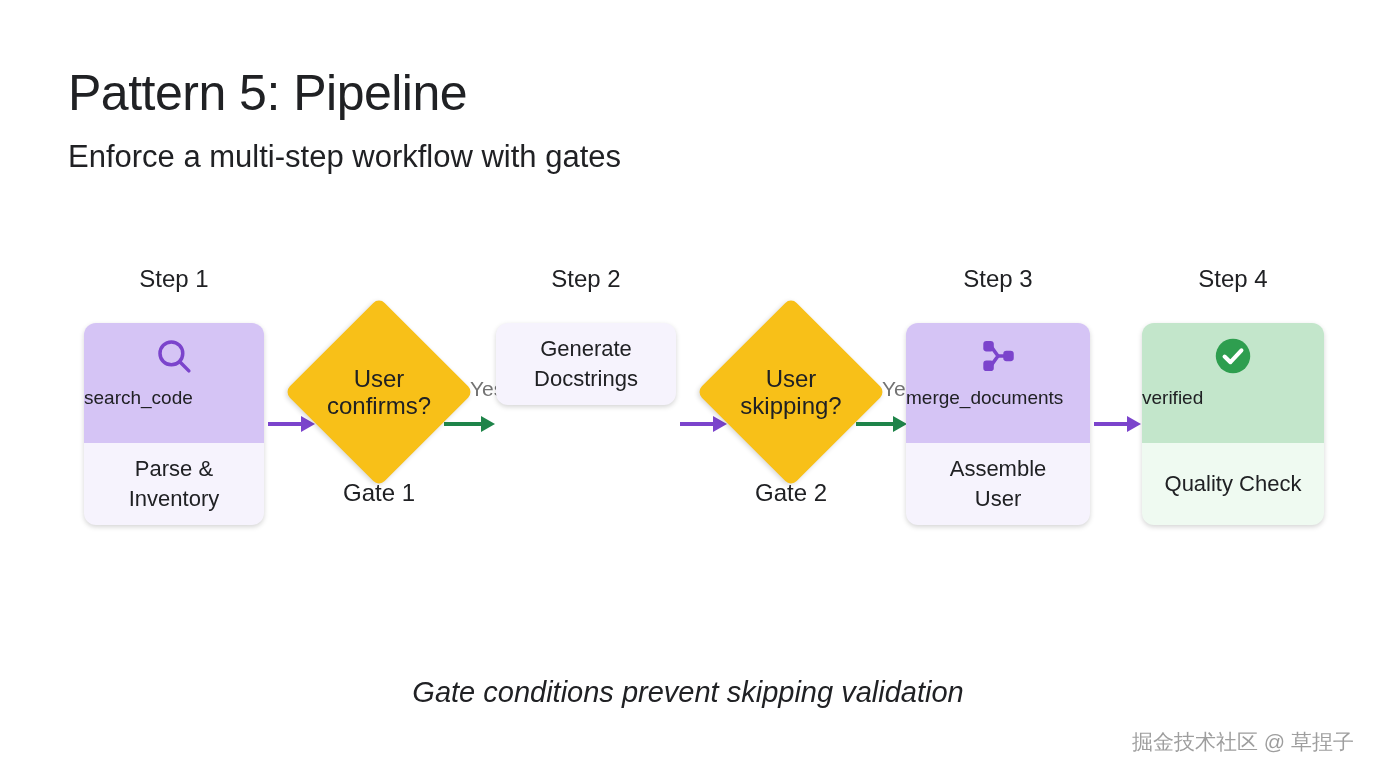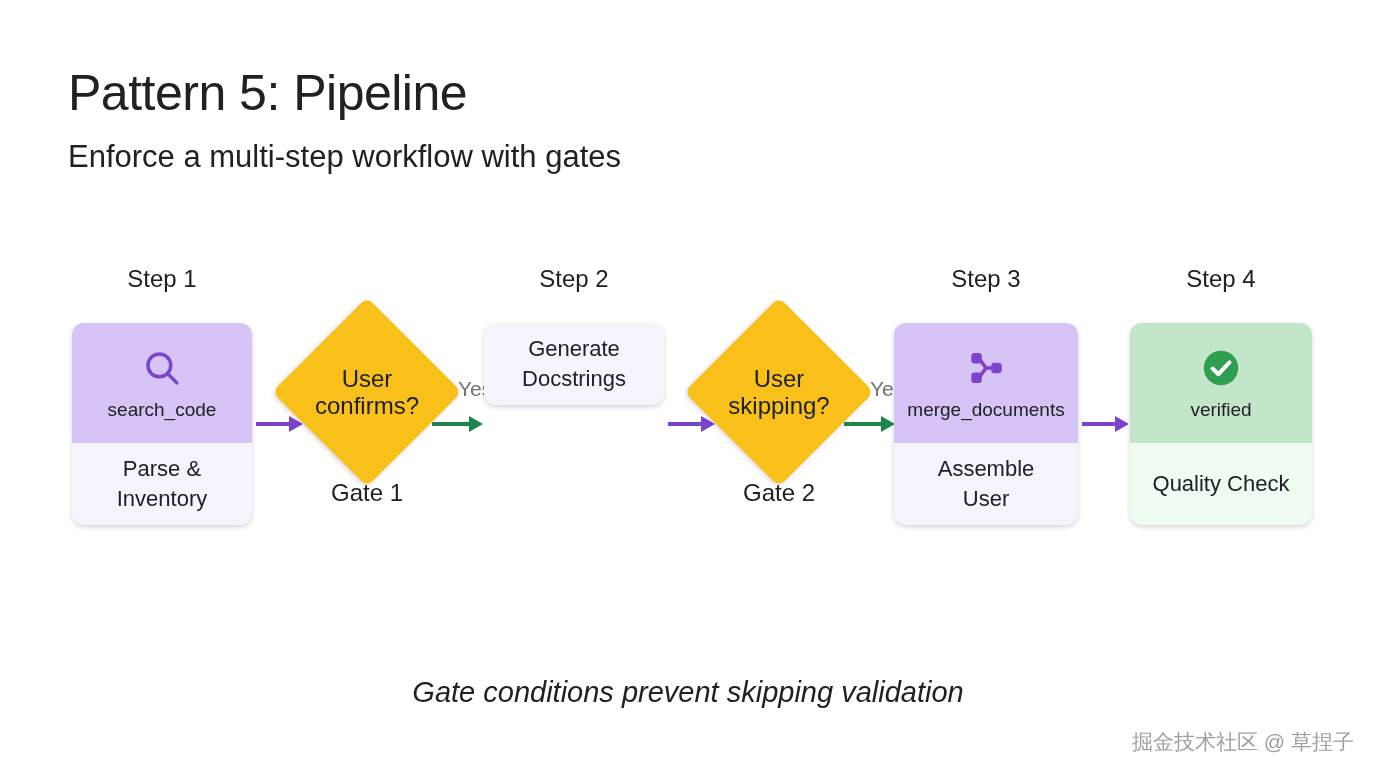--- a/index.html
+++ b/index.html
@@ -33,21 +33,21 @@
     top: 139px;
     font-size: 31px;
     font-weight: 400;
     color: #202124;
     white-space: nowrap;
   }
 
   
   .diagram {
     position: absolute;
-    left: 4px;
+    left: 16px;
     top: 265px;
     width: 1189px;
     height: 290px;
   }
 
   .node {
     position: absolute;
   }
 
   .step-label {
@@ -67,23 +67,22 @@
     border-radius: 12px;
     box-shadow: 0 2px 5px rgba(0,0,0,0.17);
     overflow: hidden;
     background: #f6f3fd;
   }
   .card-top {
     height: 120px;
     background: #d5c4f5;
     display: flex;
     flex-direction: column;
-    align-items: center;
     justify-content: flex-start;
-    padding-top: 22px;
+    padding-top: 10px;
     box-sizing: border-box;
   }
   .card.green .card-top { background: #c3e6cb; }
   .card.green { background: #effaf1; }
 
   .card-icon {
     height: 46px;
     display: flex;
     align-items: center;
     justify-content: center;

